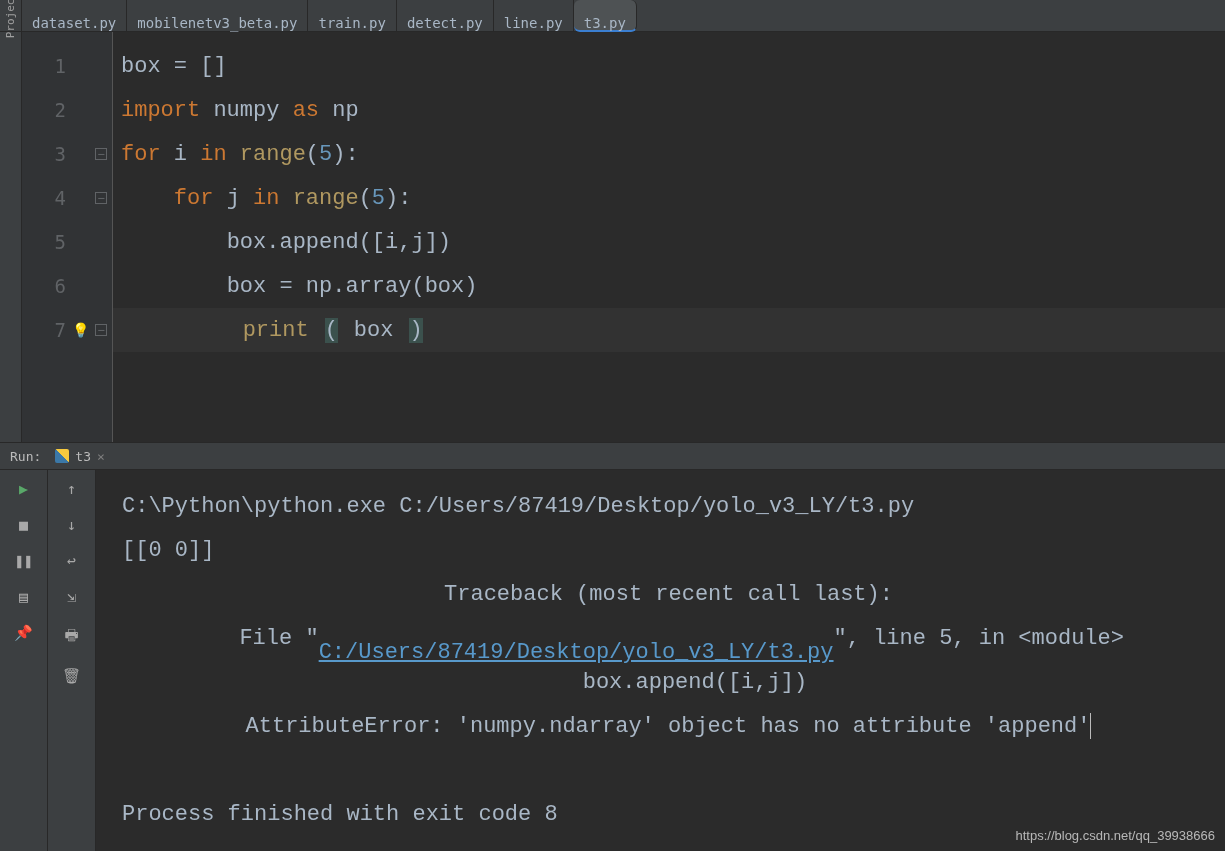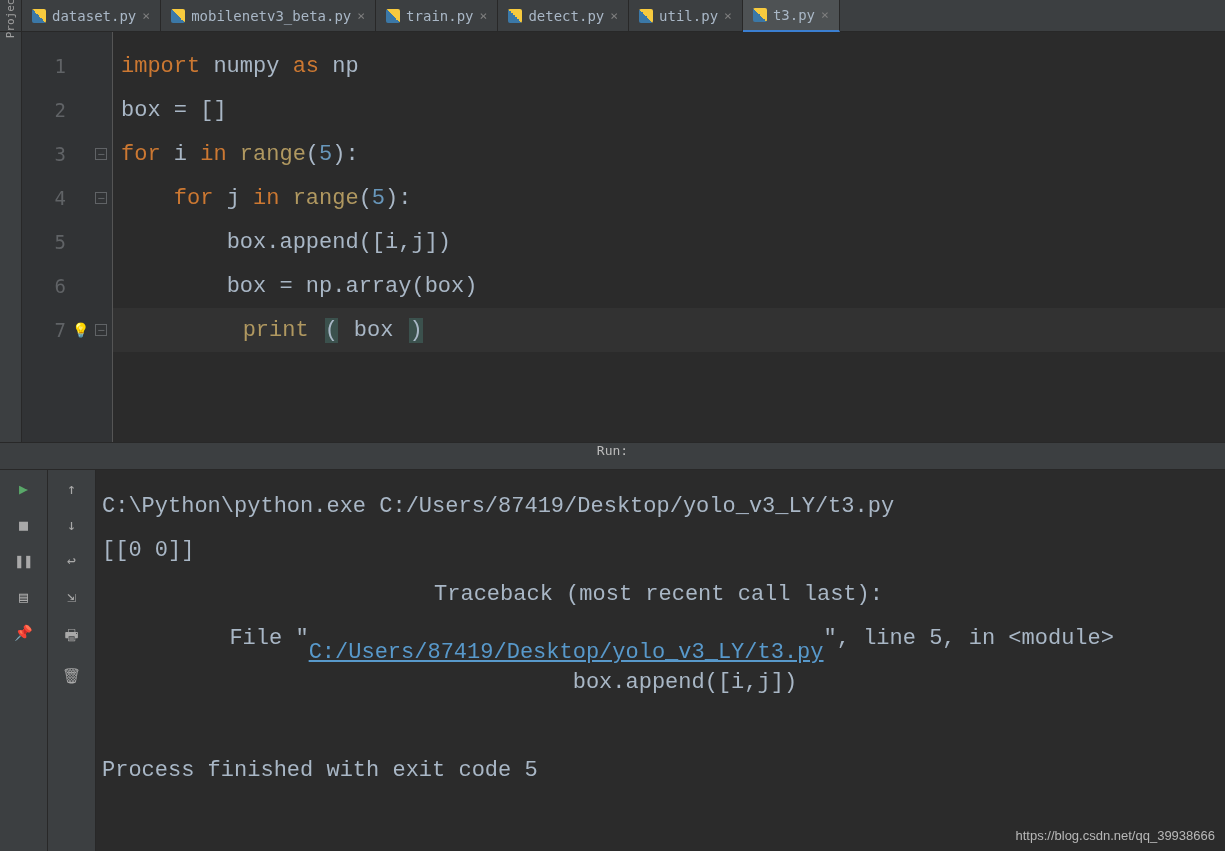--- a/index.html
+++ b/index.html
@@ -3,54 +3,54 @@
 <meta charset="utf-8">
 <style>
 * { margin:0; padding:0; box-sizing:border-box; }
 html,body { width:1225px; height:851px; font-family:"Segoe UI",Consolas,monospace; background:#2b2b2b; overflow:hidden; }
 .ide { display:flex; flex-direction:column; height:851px; }
 
 
 .tabs { height:32px; background:#3c3f41; display:flex; align-items:center; border-bottom:1px solid #282828; }
 .sidebar-rail { width:22px; height:100%; background:#3c3f41; border-right:1px solid #282828; display:flex; align-items:center; justify-content:center; }
 .sidebar-rail span { writing-mode:vertical-rl; transform:rotate(180deg); font-size:11px; color:#a0a0a0; }
-.tab { display:flex; align-items:center; height:32px; padding:9px 10px; border-right:1px solid #282828; color:#a9b7c6; font-size:14px; cursor:pointer; gap:6px; }
-.tab.active { background:#4e5254; border-bottom:2px solid #3b7fd1; }
+.tab { display:flex; align-items:center; height:32px; padding:9px 10px; border-right:1px solid #282828; color:#a9b7c6; font-size:14px; cursor:pointer; gap:6px;flex-direction:column; }
+.tab.active { background:#4e5254; border-bottom:2px solid #3b7fd1;border-radius:6px; }
 .tab .pyicon { width:14px; height:14px; }
 .tab-close { font-size:13px; color:#808080; }
 
 
 .editor { flex:0 0 410px; display:flex; background:#2b2b2b; }
 .project-strip { width:22px; background:#3c3f41; border-right:1px solid #282828; }
 .gutter { width:90px; background:#313335; color:#606366; font-family:Consolas,monospace; font-size:19px; padding-top:12px; }
 .gutter .ln { height:44px; display:flex; align-items:center; justify-content:flex-end; padding-right:46px; position:relative; }
 .gutter .fold { position:absolute; right:5px; color:#606366; font-size:12px; border:1px solid #606366; width:12px; height:12px; display:flex; align-items:center; justify-content:center; line-height:0; }
 .gutter .bulb { position:absolute; right:22px; color:#ffc107; font-size:14px; }
 .code { flex:1; padding-top:12px; border-left:1px solid #555555; font-family:Consolas,"Courier New",monospace; font-size:22px; }
 .code .line { height:44px; display:flex; align-items:center; white-space:pre; padding-left:8px; color:#a9b7c6; }
 .code .line.hl { background:#323232;gap:16px; }
 .kw { color:#cc7832; }
 .num { color:#6897bb; }
 .fn { color:#b09860; }
 .var { color:#a9b7c6; }
 .hi-paren { background:#3b514d; }
 
 
-.runbar { height:28px; background:#3c3f41; display:flex; align-items:center; padding:0 24px; gap:14px; border-top:1px solid #282828; border-bottom:1px solid #282828;flex-direction:column; }
+.runbar { height:28px; background:#3c3f41; display:flex; align-items:center; padding:0 10px; gap:14px; border-top:1px solid #282828; border-bottom:1px solid #282828; }
 .runbar .label { color:#bbbbbb; font-size:13px; }
 .runtab { display:flex; gap:6px; color:#bbbbbb; font-size:13px; }
 .runtab .pyicon { width:14px; height:14px; }
 
 
 .consolewrap { flex:1; display:flex; background:#2b2b2b; }
 .tool-col { width:48px; background:#3c3f41; display:flex; flex-direction:column; align-items:center; padding-top:10px; gap:18px; border-right:1px solid #282828; }
 .tool-col.c2 { width:48px; }
 .tool-col .ic { color:#a9a9a9; font-size:15px; cursor:pointer; }
 .tool-col .play { color:#59a869; }
-.console { flex:1; padding:14px 10px 0 6px; font-family:Consolas,"Courier New",monospace; font-size:22px; position:relative; }
+.console { flex:1; padding:14px 10px 0 26px; font-family:Consolas,"Courier New",monospace; font-size:22px; position:relative; }
 .console .cl { height:44px; display:flex; align-items:center; white-space:pre; color:#a9b7c6; }
 .err { color:#ff6b68;justify-content:center; }
 .link { color:#5899cb; text-decoration:underline; cursor:pointer;margin-top:28px; }
 .cursor { border-right:1px solid #bbbbbb; height:26px; display:inline-block; }
 
 .watermark { position:fixed; right:10px; bottom:8px; color:#d0d0d0; font-size:13px; font-family:Arial,sans-serif; opacity:.85;margin-left:34px; }
 
 
 .pyicon { display:inline-block; background:linear-gradient(45deg,#3b78a7 50%,#f7ca3e 50%); border-radius:2px; }
 </style>
@@ -78,21 +78,21 @@
       <span>train.py</span>
       <span class="tab-close">×</span>
     </div>
     <div class="tab">
       <span class="pyicon"></span>
       <span>detect.py</span>
       <span class="tab-close">×</span>
     </div>
     <div class="tab">
       <span class="pyicon"></span>
-      <span>util.py</span>
+      <span>line.py</span>
       <span class="tab-close">×</span>
     </div>
     <div class="tab active">
       <span class="pyicon"></span>
       <span>t3.py</span>
       <span class="tab-close">×</span>
     </div>
   </div>
 
   <div class="editor">
@@ -118,22 +118,22 @@
       <div class="ln">
           <span>6</span>
         </div>
       <div class="ln">
           <span>7</span>
           <span class="fold">−</span>
           <span class="bulb">💡</span>
         </div>
     </div>
     <div class="code">
+      <div class="line"><span class="var">box = []</span></div>
       <div class="line"><span class="kw">import </span><span class="var">numpy </span><span class="kw">as </span><span class="var">np</span></div>
-      <div class="line"><span class="var">box = []</span></div>
       <div class="line"><span class="kw">for </span><span class="var">i </span><span class="kw">in </span><span class="fn">range</span><span class="var">(</span><span class="num">5</span><span class="var">):</span></div>
       <div class="line"><span>    </span><span class="kw">for </span><span class="var">j </span><span class="kw">in </span><span class="fn">range</span><span class="var">(</span><span class="num">5</span><span class="var">):</span></div>
       <div class="line"><span>        </span><span class="var">box.append([i,j])</span></div>
       <div class="line"><span>        </span><span class="var">box = np.array(box)</span></div>
       <div class="line hl"><span>        </span><span class="fn">print</span><span class="hi-paren">(</span><span class="var">box</span><span class="hi-paren">)</span></div>
     </div>
   </div>
 
   <div class="runbar">
     <span class="label">Run:</span>
@@ -159,20 +159,21 @@
       <span class="ic">⇲</span>
       <span class="ic">🖶</span>
       <span class="ic">🗑</span>
     </div>
     <div class="console">
       <div class="cl"><span>C:\Python\python.exe C:/Users/87419/Desktop/yolo_v3_LY/t3.py</span></div>
       <div class="cl"><span>[[0 0]]</span></div>
       <div class="cl err"><span>Traceback (most recent call last):</span></div>
       <div class="cl err"><span>  File "</span><span class="link">C:/Users/87419/Desktop/yolo_v3_LY/t3.py</span><span>", line 5, in &lt;module&gt;</span></div>
       <div class="cl err"><span>    box.append([i,j])</span></div>
+      <div class="cl err"><span>AttributeError: 'numpy.ndarray' object has no attribute 'append'</span><span class="cursor"></span></div>
       <div class="cl">&nbsp;</div>
-      <div class="cl"><span>Process finished with exit code 5</span></div>
+      <div class="cl"><span>Process finished with exit code 8</span></div>
     </div>
   </div>
 
 </div>
 
 <div class="watermark">https://blog.csdn.net/qq_39938666</div>
 
 </body></html>

